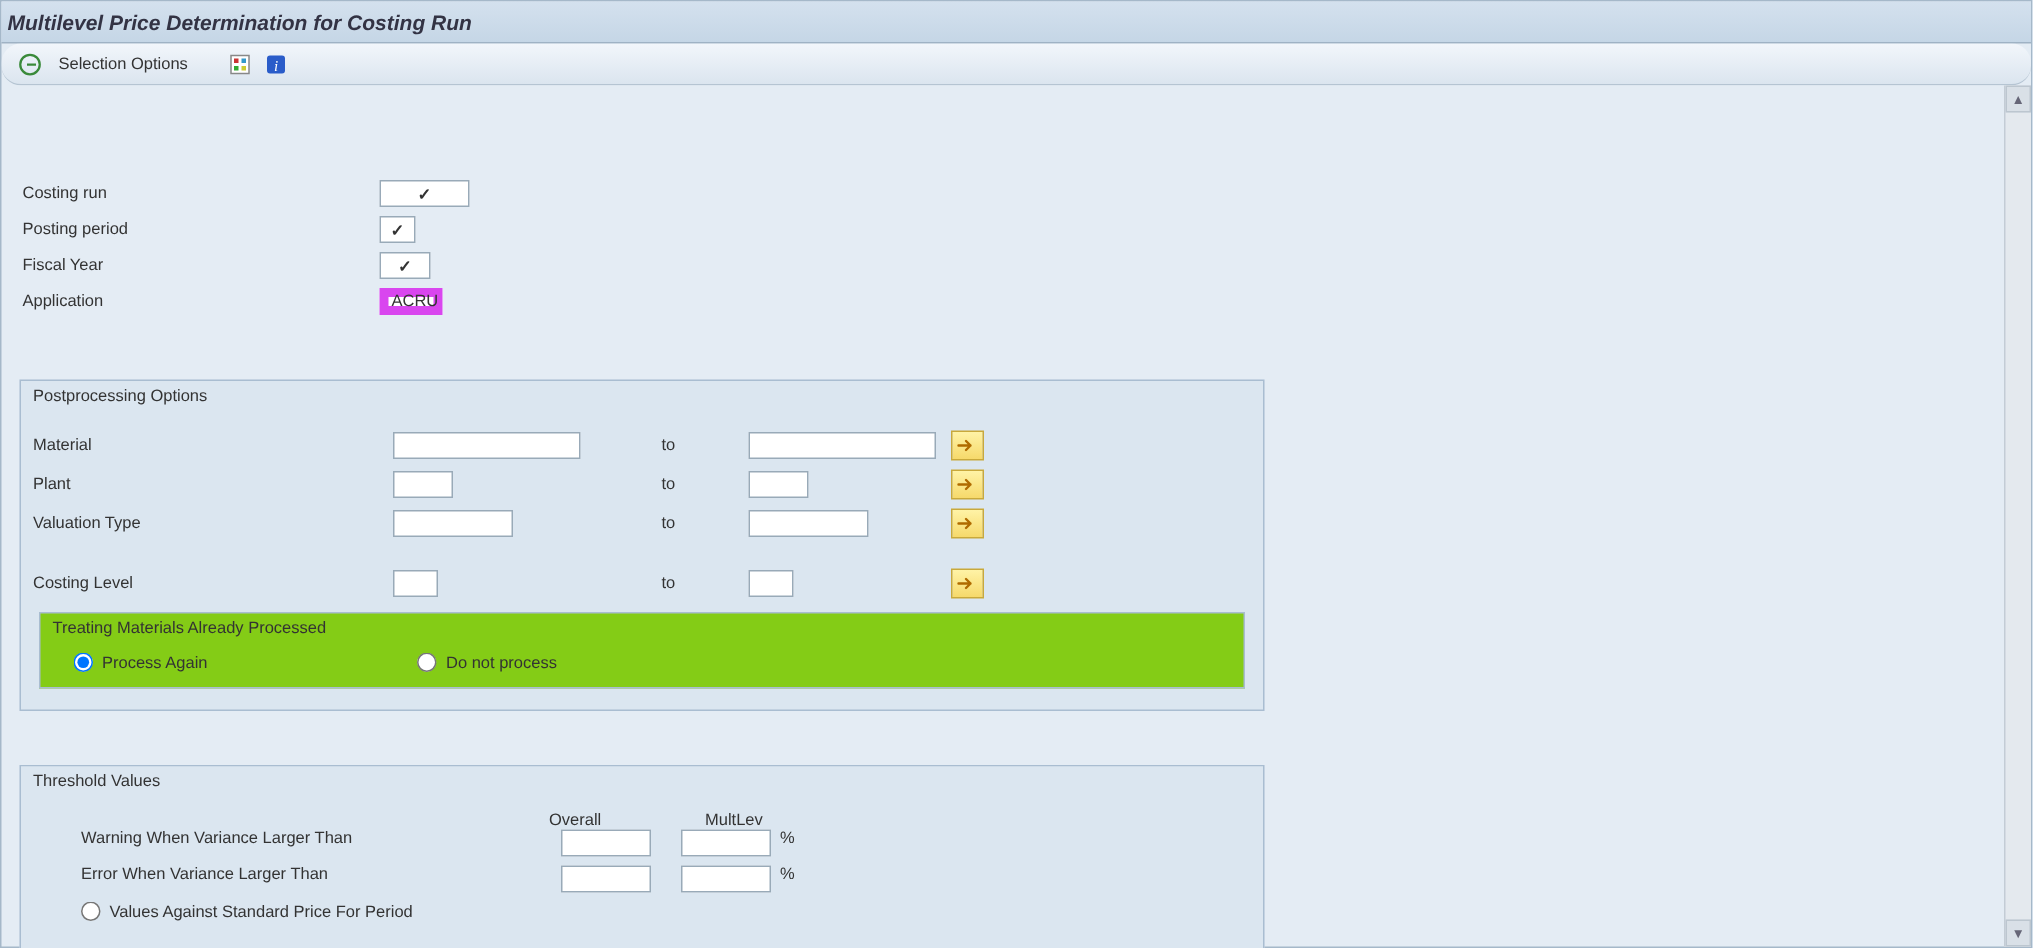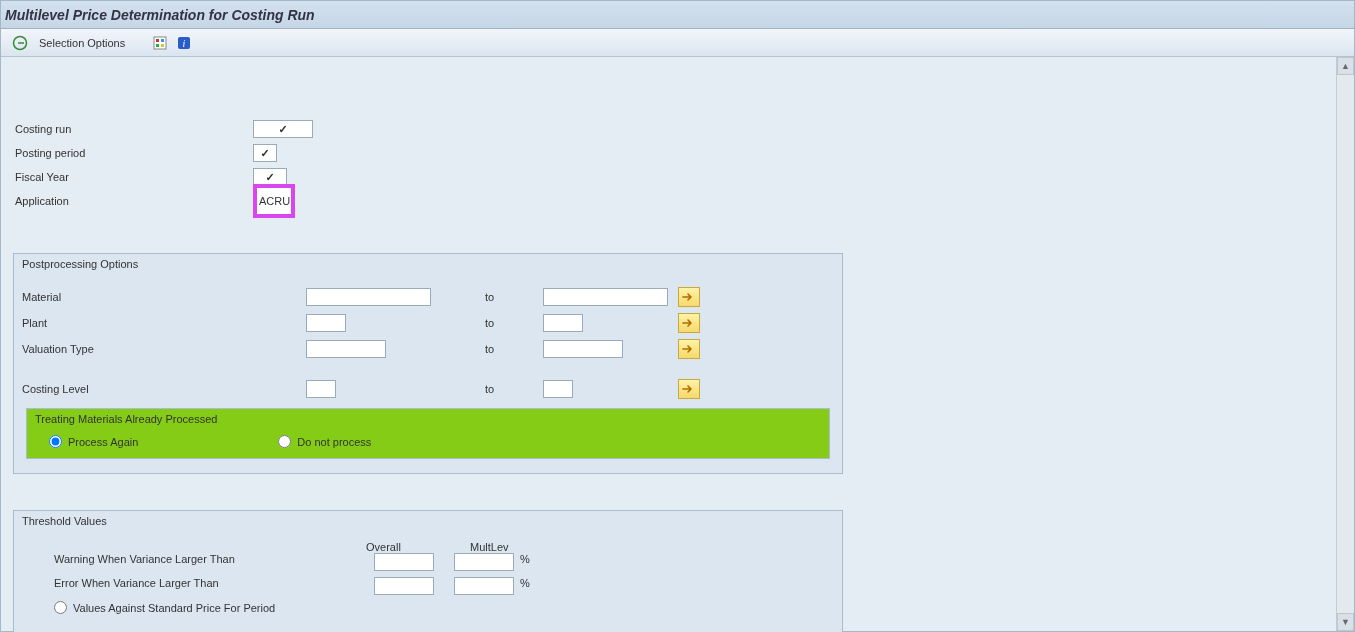--- a/index.html
+++ b/index.html
@@ -1,37 +1,37 @@
 <!DOCTYPE html>
 <html><head>
 <meta charset="utf-8">
 <style>
   * { box-sizing: border-box; margin: 0; padding: 0; }
   html, body { font-family: Arial, Helvetica, sans-serif; font-size: 11px; color: #333; background: #e4ecf4; width: 1355px; height: 632px; overflow: hidden; position: relative; }
   .outer { width: 1355px; height: 632px; position: relative; border: 1px solid #a5b8c9; background: #e4ecf4; }
   .titlebar { height: 28px; background: linear-gradient(#d4e1ee,#c5d6e6); border-bottom: 1px solid #9fb2c4; display: flex; align-items: center; padding-left: 4px; }
   .titlebar span { font-weight: bold; font-style: italic; font-size: 14px; color: #334; }
-  .toolbar { height: 28px; background: linear-gradient(#f2f6fb,#dbe5ef); border-bottom: 1px solid #b5c4d2; display: flex; align-items: center; padding-left: 10px; gap:6px; }
+  .toolbar { height: 28px; background: linear-gradient(#f2f6fb,#dbe5ef); border-bottom: 1px solid #b5c4d2; display: flex; align-items: center; padding-left: 10px; gap:6px;border-radius:13px; }
   .tool-icon { display:inline-flex; align-items:center; justify-content:center; width:18px; height:18px; }
   .tool-label { margin-left:4px; margin-right:20px; }
   .watermark { position:absolute; left:245px; top:55px; font-size:20px; color:#e6a55c; opacity:0.9; font-family: Arial; pointer-events:none; }
   .scrollbar-v { position:absolute; top:56px; right:0; width:18px; bottom:0; background:#e4e9ee; border-left:1px solid #c3ccd5; }
   .scrollbar-v .arrow { height:18px; background:#d9e0e7; border:1px solid #bcc6cf; display:flex; align-items:center; justify-content:center; color:#667; font-size:9px; cursor:pointer;}
   .scrollbar-v .track { position:absolute; top:18px; bottom:18px; left:0; right:0; }
   .content { padding: 60px 12px 12px 12px; }
   .field-row { display:flex; align-items:center; height:24px; }
   .field-label { width:240px; padding-left:2px; }
-  .input-small { width:60px; height:34px; border:4px solid #d946ef; background:#fff; padding:0 2px; display:inline-flex; align-items:center; }
+  .input-small { width:60px; height:18px; border:6px solid #d946ef; background:#fff; padding:0 2px; display:inline-flex; align-items:center; }
   .input-req { width:60px; height:18px; border:1px solid #99aab8; background:#fff; display:inline-flex; align-items:center; justify-content:center; }
   .check-mark::after { content:"\2713"; color:#333; font-weight:bold; font-size:11px; }
   .groupbox { border:1px solid #a9bdd1; background:#dbe6f0; margin-top:40px; width:830px; padding:0; }
   .groupbox-title { font-size:11px; padding:4px 8px; background:#dbe6f0; border-bottom:none; }
   .groupbox-body { padding:10px 8px; }
   .range-row { display:flex; align-items:center; height:26px; }
-  .range-label { width:284px; }
+  .range-label { width:240px; }
   .range-field { display:inline-block; height:18px; border:1px solid #99aab8; background:#fff; }
   .to-col { width:80px; text-align:left; padding-left:22px;margin-left:32px; }
   .more-btn { width:22px; height:20px; background:linear-gradient(#fff3a6,#f6d96b); border:1px solid #c9a93b; display:inline-flex; align-items:center; justify-content:center; margin-left:10px; cursor:pointer; }
   .more-btn svg { display:block; }
   .inner-group { border:1px solid #a9bdd1; background:#84cc16; margin:6px 4px 4px 4px; }
   .inner-group-title { padding:4px 8px; }
   .inner-group-body { padding:6px 8px 10px 22px; display:flex; align-items:center; gap:140px;}
   .radio-item { display:flex; align-items:center; gap:6px; }
   input[type="radio"] { width:13px; height:13px; }
   .thresh-head { display:flex;gap:24px; }

